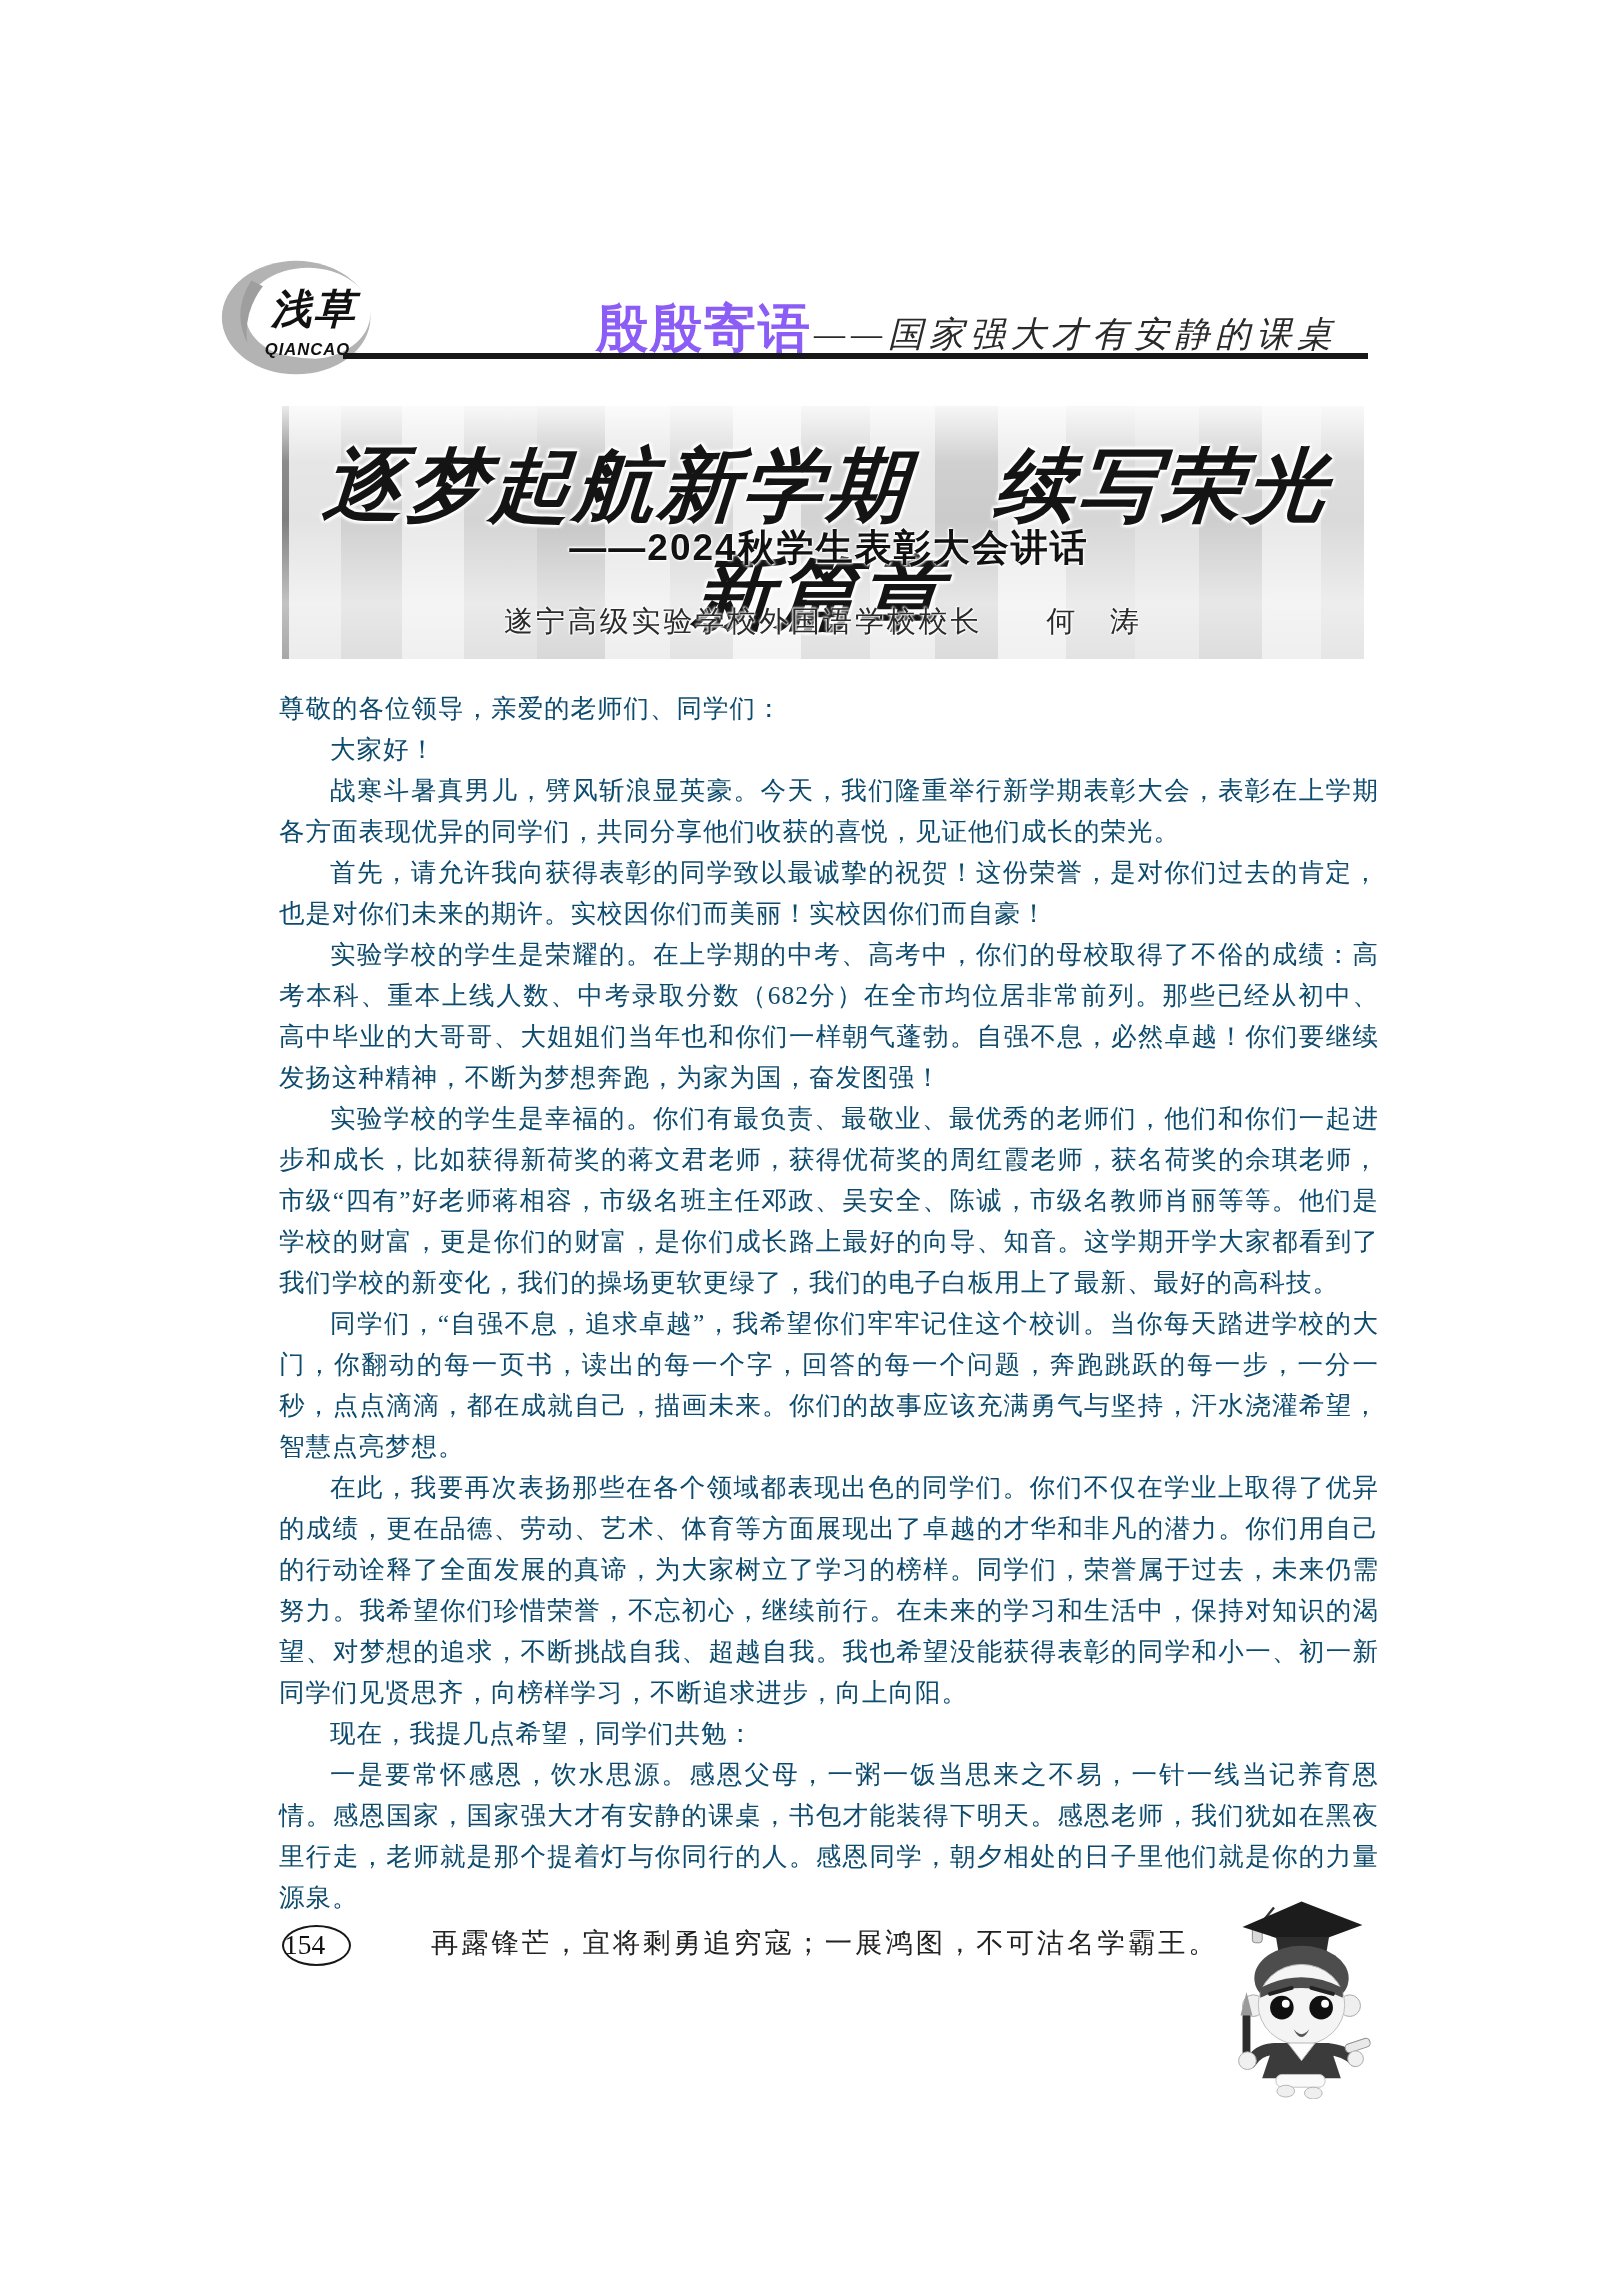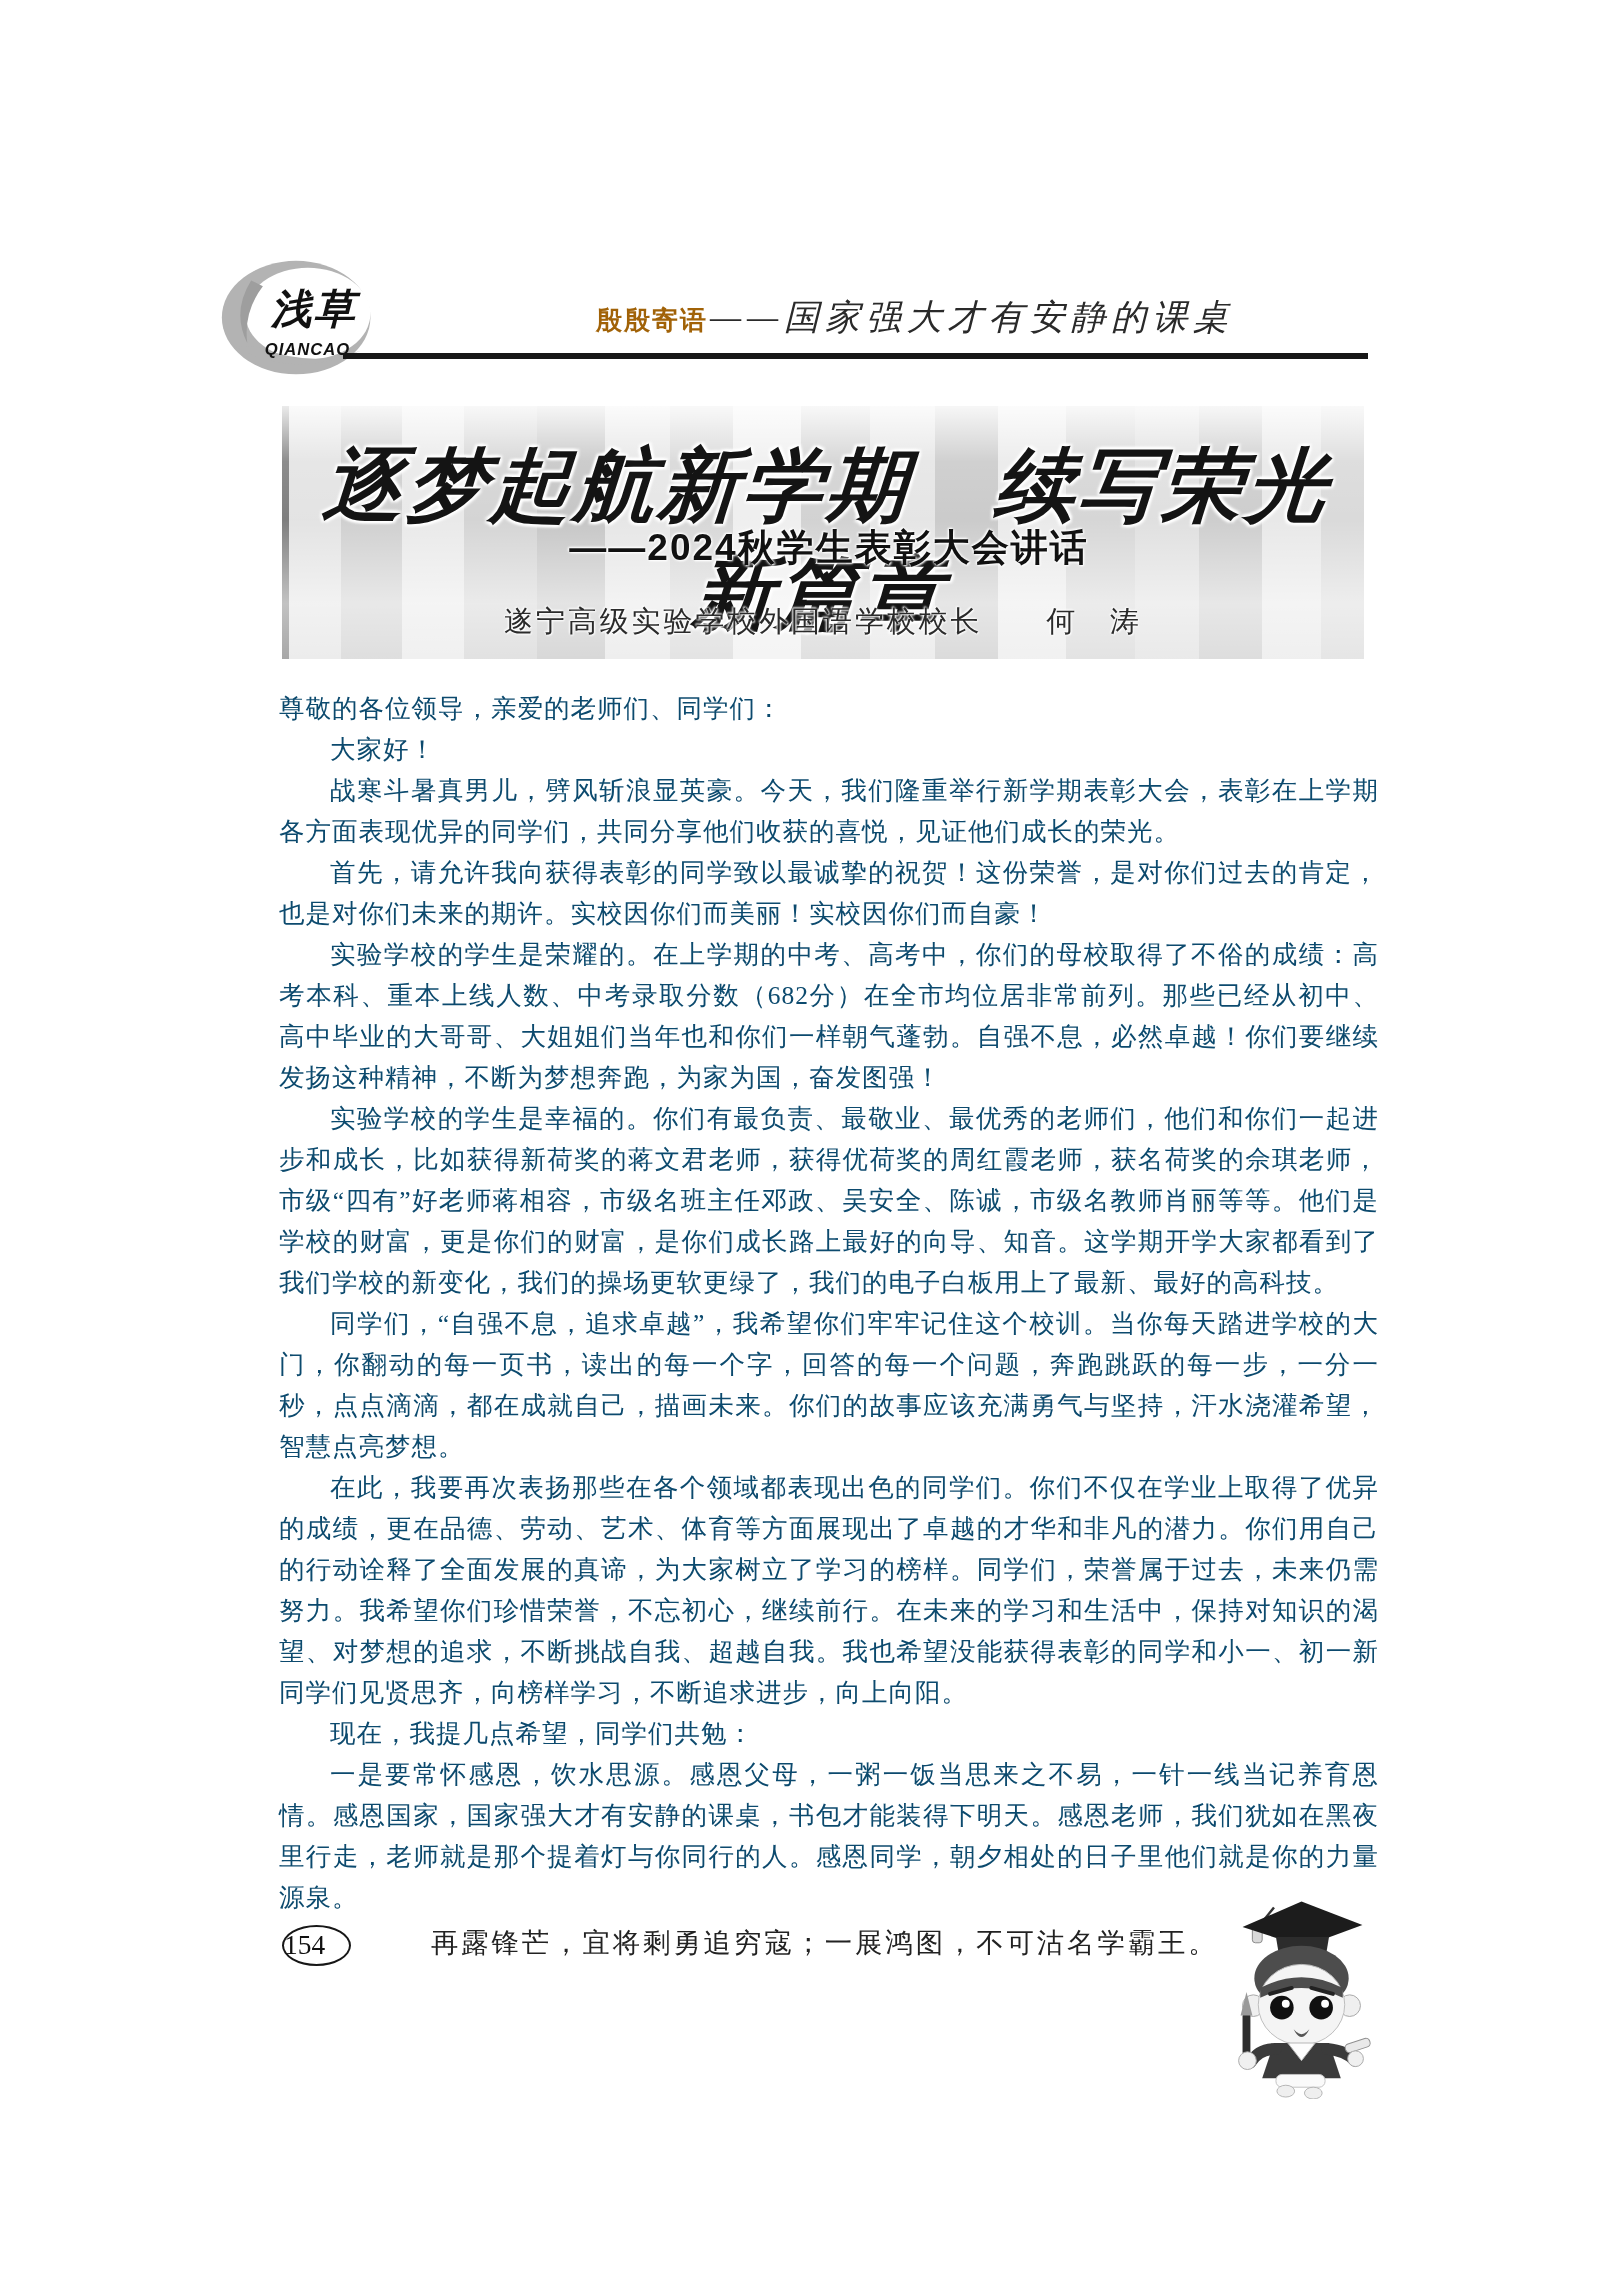--- a/index.html
+++ b/index.html
@@ -7,21 +7,21 @@
     position:relative;width:1621px;height:2293px;background:#ffffff;overflow:hidden;
     font-family:"Liberation Serif","DejaVu Serif",serif;color:#1a1a1a;
   }
   
   .logo{position:absolute;left:214px;top:253px;width:176px;height:132px;}
   .header-title{
     position:absolute;left:596px;top:294px;display:flex;align-items:baseline;white-space:nowrap;
   }
   .header-title .bold{
     font-family:"Liberation Sans","DejaVu Sans",sans-serif;font-weight:bold;
-    font-size:26px;letter-spacing:2px;color:#a16207;
+    font-size:52px;letter-spacing:2px;color:#8b5cf6;
   }
   .header-title .script{
     font-family:"Liberation Serif","DejaVu Serif",serif;font-size:35px;color:#2a2a2a;
     letter-spacing:5.9px;font-style:italic;margin-left:2px;
   }
   .header-rule{position:absolute;left:343px;top:353px;width:1025px;height:5.9px;background:#171717;}
   
   .banner{
     position:absolute;left:282px;top:406px;width:1082px;height:253px;
     background:linear-gradient(to right,

